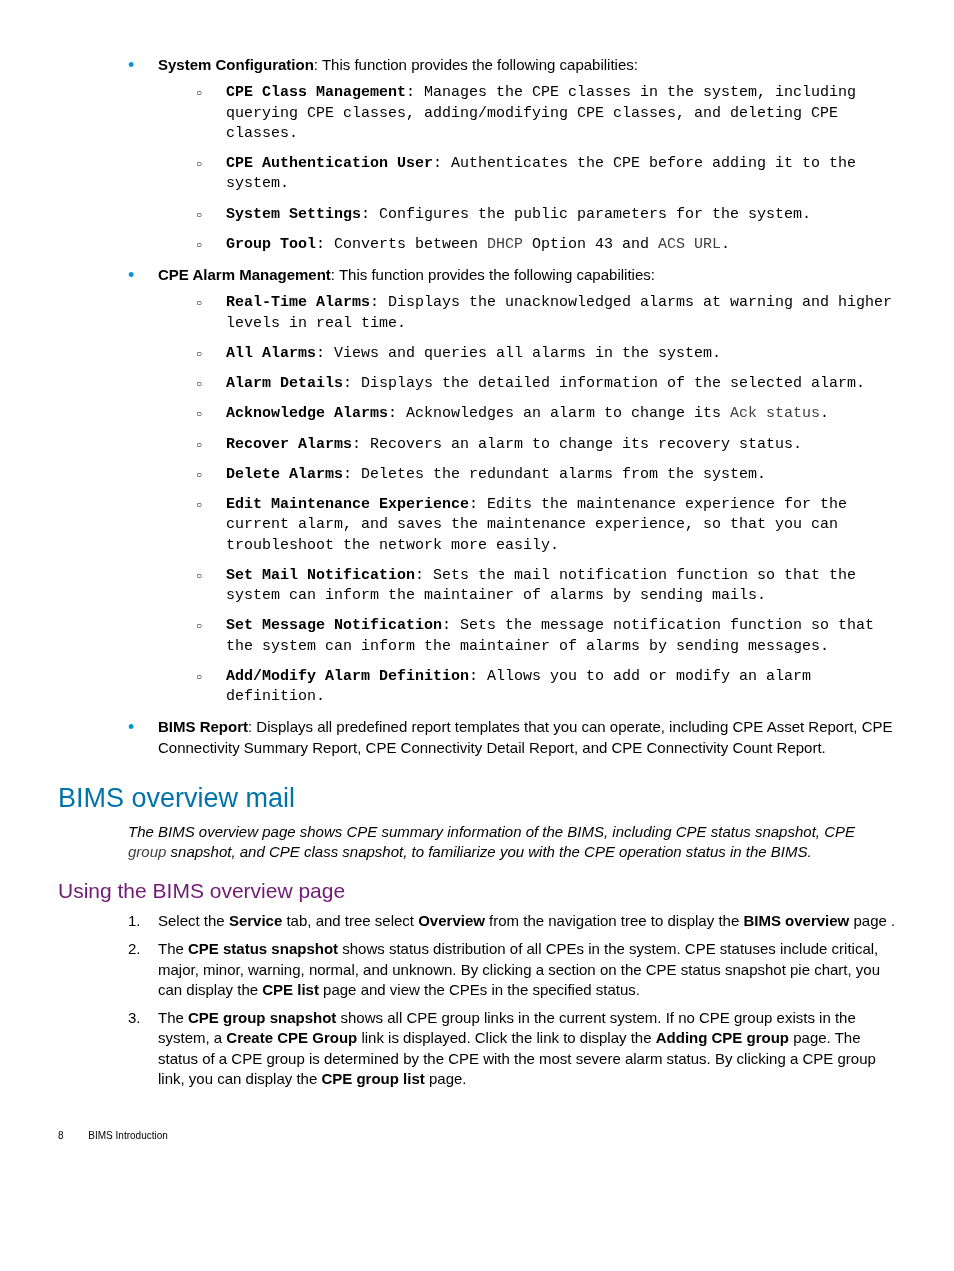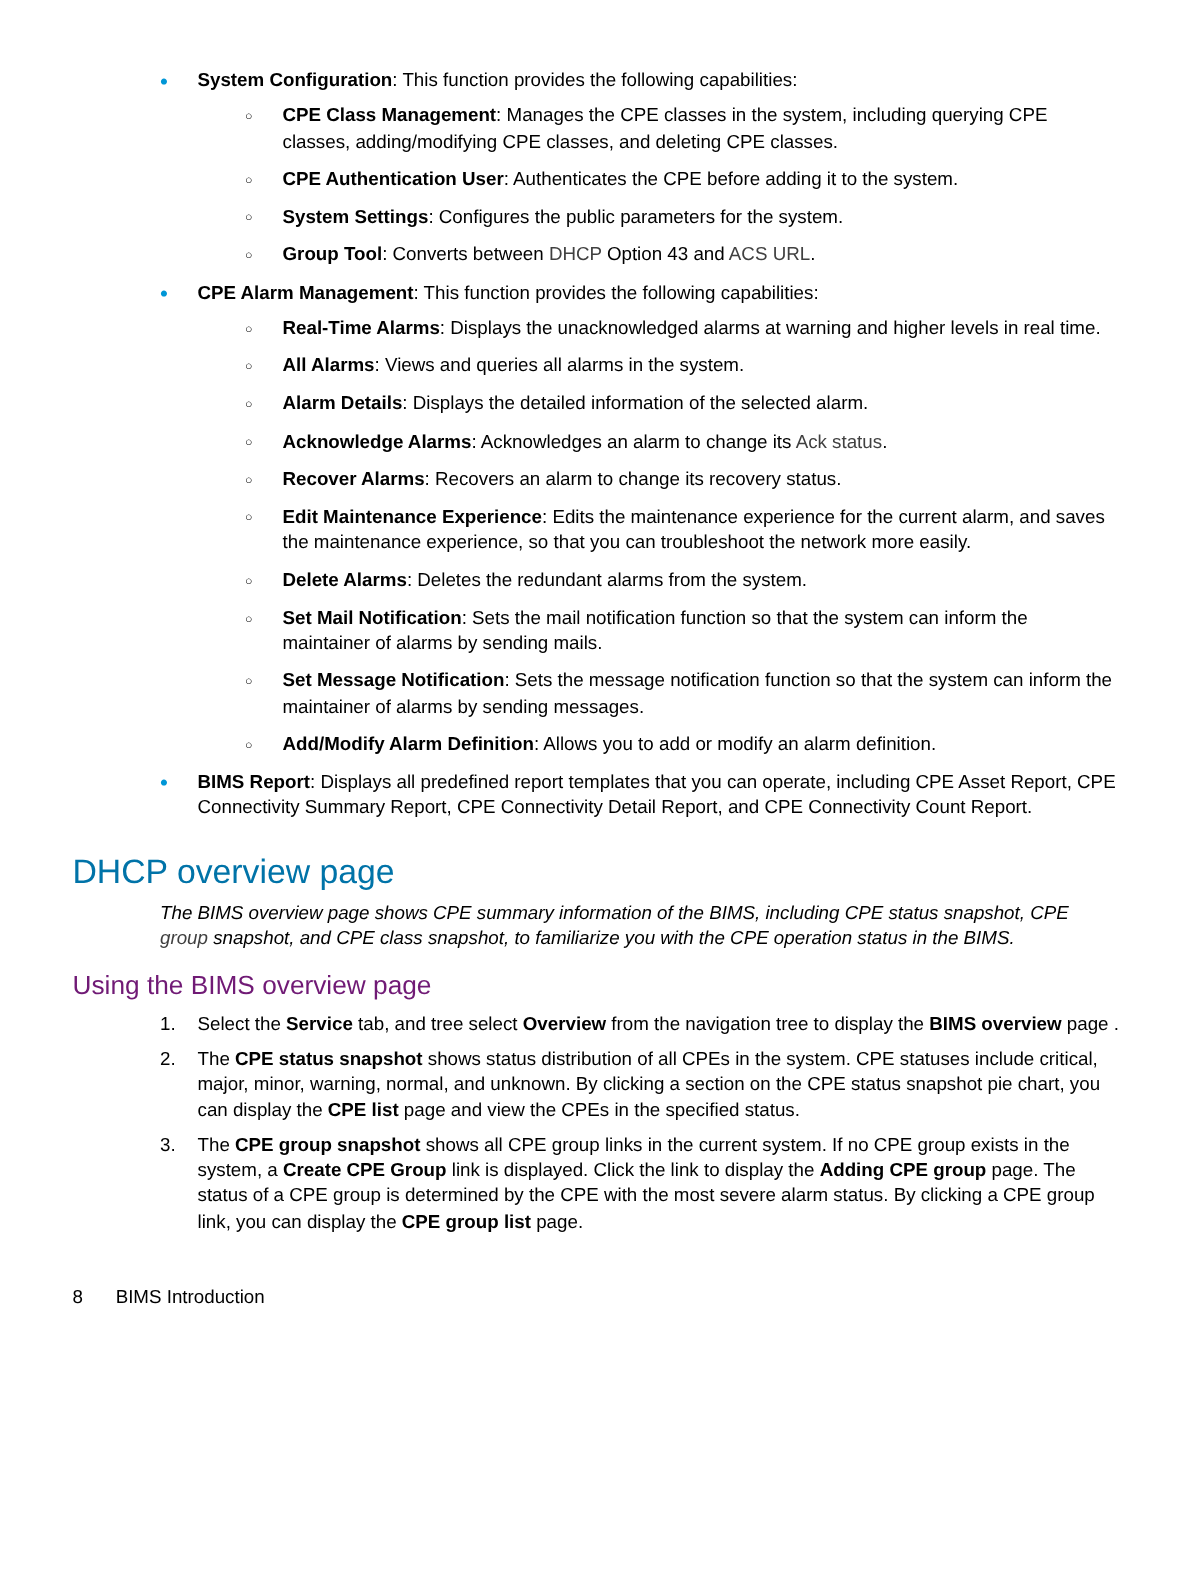--- a/index.html
+++ b/index.html
@@ -11,35 +11,35 @@
     line-height: 1.35;
     width: 954px;
     box-sizing: border-box;
   }
   ul.outer { list-style: none; padding-left: 70px; margin: 0; }
   ul.outer > li { position: relative; padding-left: 30px; margin-bottom: 6px; }
   ul.outer > li::before {
     content: "•"; color: #0096d6; font-size: 18px;
     position: absolute; left: 0; top: -2px;
   }
-  ul.inner { list-style: none; padding-left: 38px; margin: 8px 0 4px 0; }
+  ul.inner { list-style: none; padding-left: 38px; margin: 8px 0 4px 0; font-family: Liberation Mono, monospace; }
   ul.inner > li { position: relative; padding-left: 30px; margin-bottom: 10px; }
   ul.inner > li::before {
     content: "○"; color: #000; font-size: 10px;
     position: absolute; left: 0; top: 4px;
   }
   ol.steps { list-style: none; padding-left: 70px; margin: 4px 0; counter-reset: step; }
   ol.steps > li { position: relative; padding-left: 30px; margin-bottom: 8px; counter-increment: step; }
   ol.steps > li::before { content: counter(step) "."; position: absolute; left: 0; top: 0; }
   b { font-weight: bold; }
   a.link { color: #404040; text-decoration: none; }
   h1.sec { font-family: Arial, Helvetica, sans-serif; font-weight: normal; color: #0073a8; font-size: 27px; margin: 22px 0 6px 0; }
   h2.sub { font-family: Arial, Helvetica, sans-serif; font-weight: normal; color: #701a75; font-size: 21px; margin: 14px 0 6px 0; }
   p.body { margin: 4px 0 6px 70px; font-style: italic; }
-  .footer { position: relative; margin-top: 40px; font-size: 15px; }
+  .footer { position: relative; margin-top: 40px; font-size: 10px; }
   .footer .pn { display:inline-block; margin-left: 0; }
   .footer .ft { display:inline-block; margin-left: 22px; }
 </style>
 </head>
 <body>
 
 <ul class="outer">
 
   <li>
     <b>System Configuration</b><span>: This function provides the following capabilities:</span>
@@ -52,34 +52,34 @@
   </li>
 
   <li>
     <b>CPE Alarm Management</b><span>: This function provides the following capabilities:</span>
     <ul class="inner">
       <li><b>Real-Time Alarms</b><span>: Displays the unacknowledged alarms at warning and higher levels in real time.</span></li>
       <li><b>All Alarms</b><span>: Views and queries all alarms in the system.</span></li>
       <li><b>Alarm Details</b><span>: Displays the detailed information of the selected alarm.</span></li>
       <li><b>Acknowledge Alarms</b><span>: Acknowledges an alarm to change its </span><a class="link">Ack status</a><span>.</span></li>
       <li><b>Recover Alarms</b><span>: Recovers an alarm to change its recovery status.</span></li>
+      <li><b>Delete Alarms</b><span>: Deletes the redundant alarms from the system.</span></li>
       <li><b>Edit Maintenance Experience</b><span>: Edits the maintenance experience for the current alarm, and saves the maintenance experience, so that you can troubleshoot the network more easily.</span></li>
-      <li><b>Delete Alarms</b><span>: Deletes the redundant alarms from the system.</span></li>
       <li><b>Set Mail Notification</b><span>: Sets the mail notification function so that the system can inform the maintainer of alarms by sending mails.</span></li>
       <li><b>Set Message Notification</b><span>: Sets the message notification function so that the system can inform the maintainer of alarms by sending messages.</span></li>
       <li><b>Add/Modify Alarm Definition</b><span>: Allows you to add or modify an alarm definition.</span></li>
     </ul>
   </li>
 
   <li>
     <b>BIMS Report</b><span>: Displays all predefined report templates that you can operate, including CPE Asset Report, CPE Connectivity Summary Report, CPE Connectivity Detail Report, and CPE Connectivity Count Report.</span>
   </li>
 </ul>
 
-<h1 class="sec">DHCP overview page</h1>
+<h1 class="sec">BIMS overview mail</h1>
 <p class="body"><span>The BIMS overview page shows CPE summary information of the BIMS, including CPE status snapshot, CPE </span><a class="link">group</a><span> snapshot, and CPE class snapshot, to familiarize you with the CPE operation status in the BIMS.</span></p>
 
 <h2 class="sub">Using the BIMS overview page</h2>
 <ol class="steps">
   <li><span>Select the </span><b>Service</b><span> tab, and tree select </span><b>Overview</b><span> from the navigation tree to display the </span><b>BIMS overview</b><span> page .</span></li>
   <li><span>The </span><b>CPE status snapshot</b><span> shows status distribution of all CPEs in the system. CPE statuses include critical, major, minor, warning, normal, and unknown. By clicking a section on the CPE status snapshot pie chart, you can display the </span><b>CPE list</b><span> page and view the CPEs in the specified status.</span></li>
   <li><span>The </span><b>CPE group snapshot</b><span> shows all CPE group links in the current system. If no CPE group exists in the system, a </span><b>Create CPE Group</b><span> link is displayed. Click the link to display the </span><b>Adding CPE group</b><span> page. The status of a CPE group is determined by the CPE with the most severe alarm status. By clicking a CPE group link, you can display the </span><b>CPE group list</b><span> page.</span></li>
 </ol>
 
 <div class="footer">

